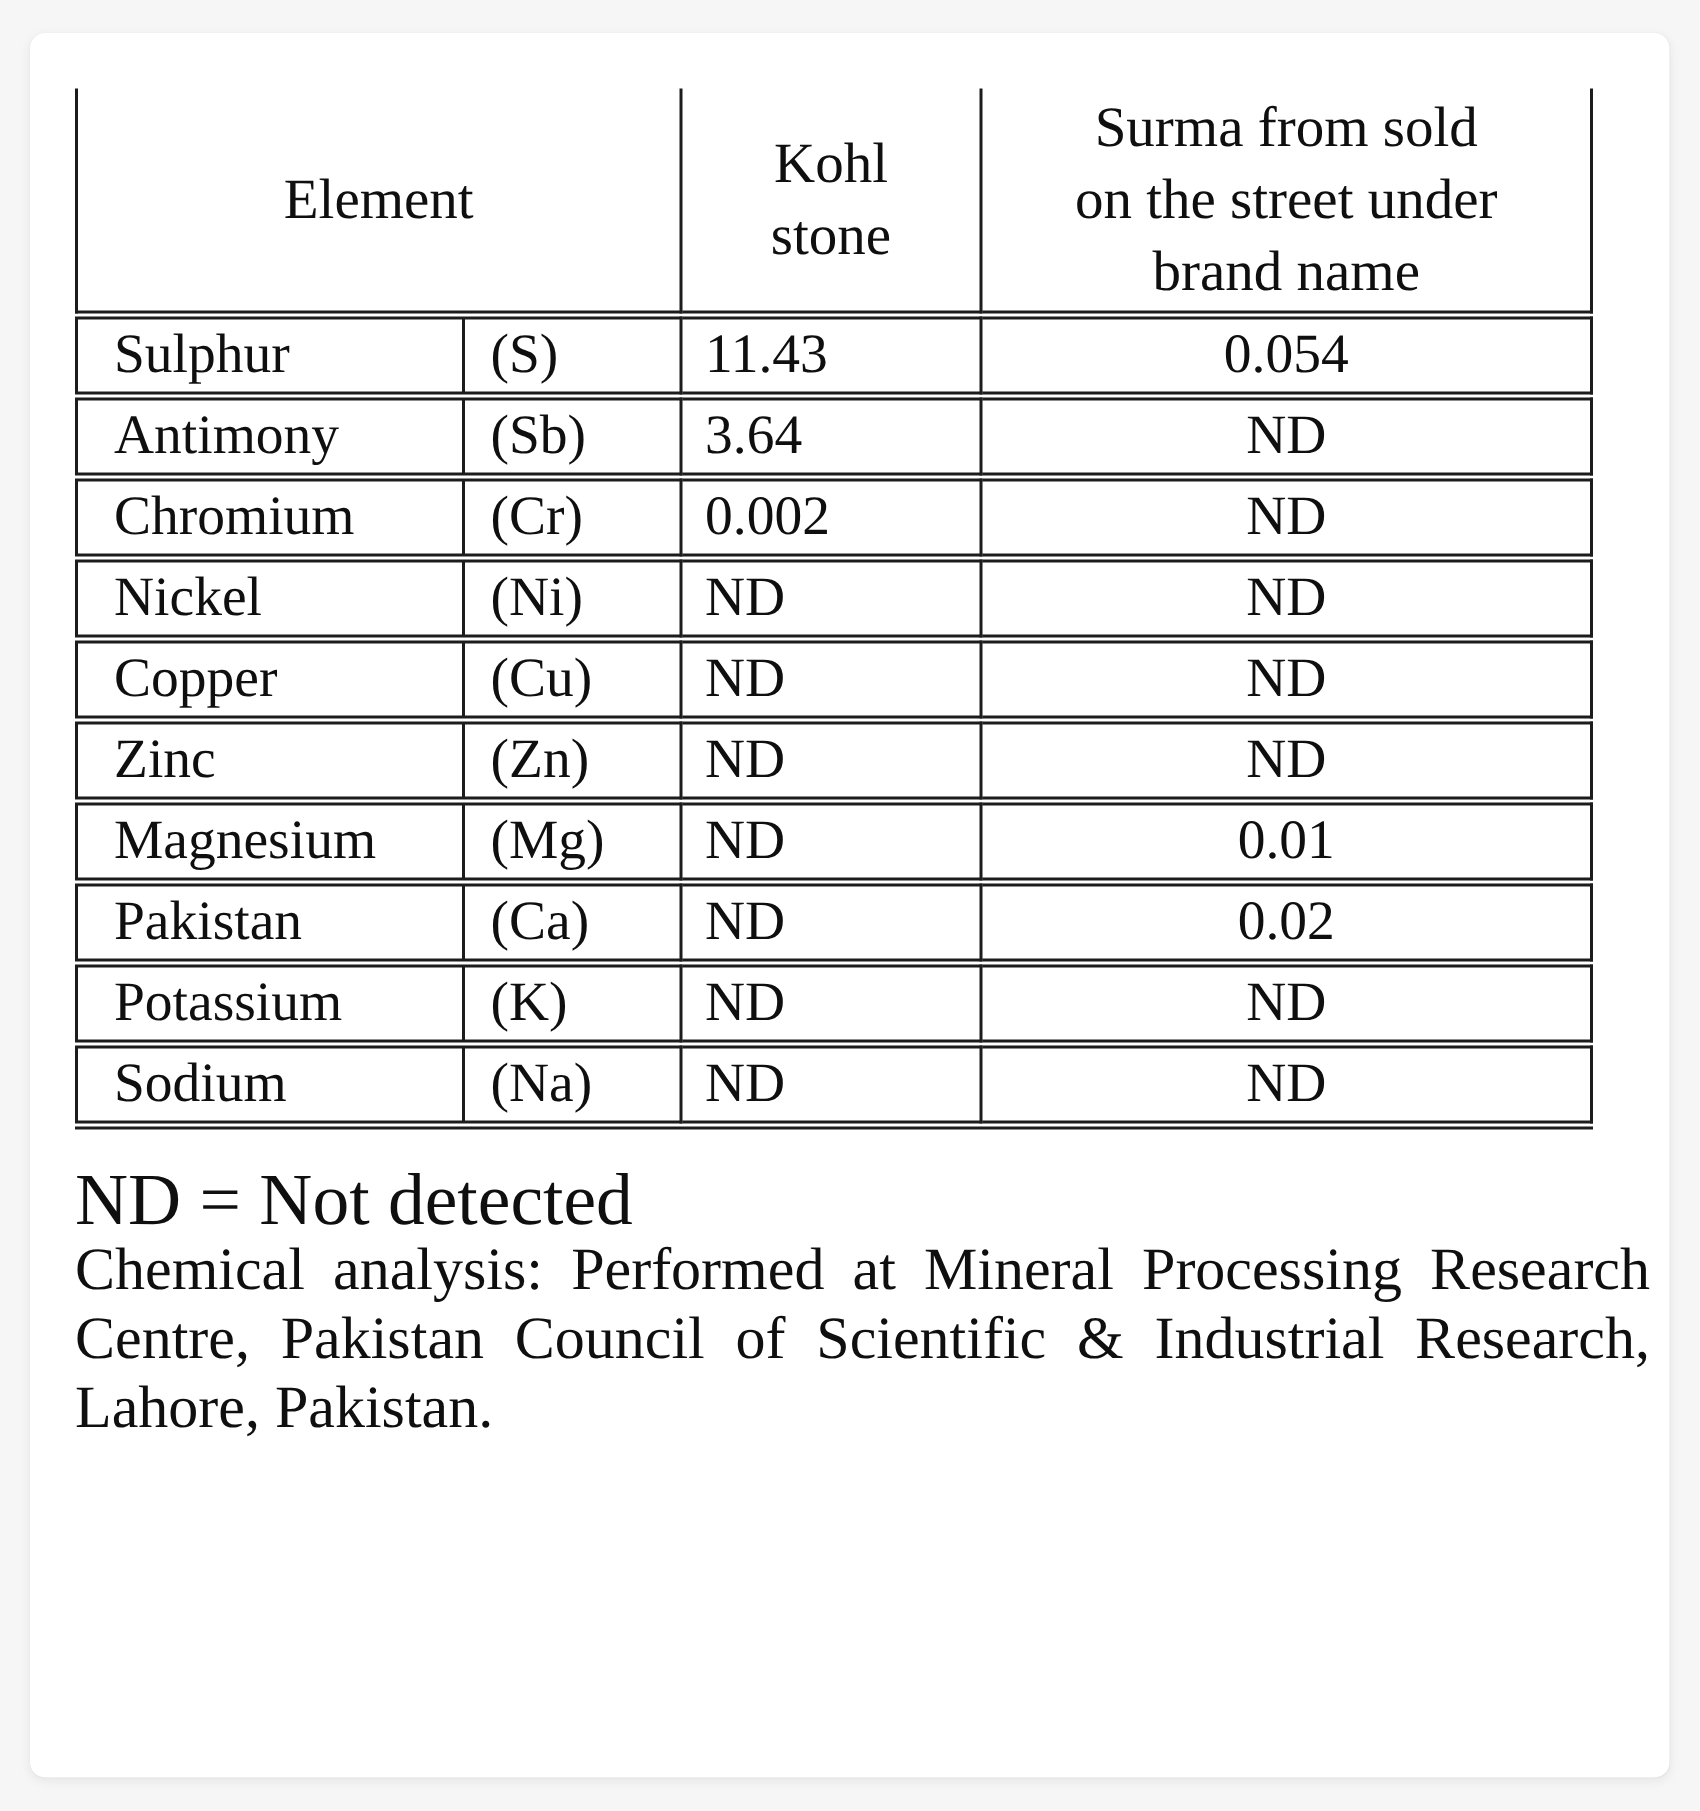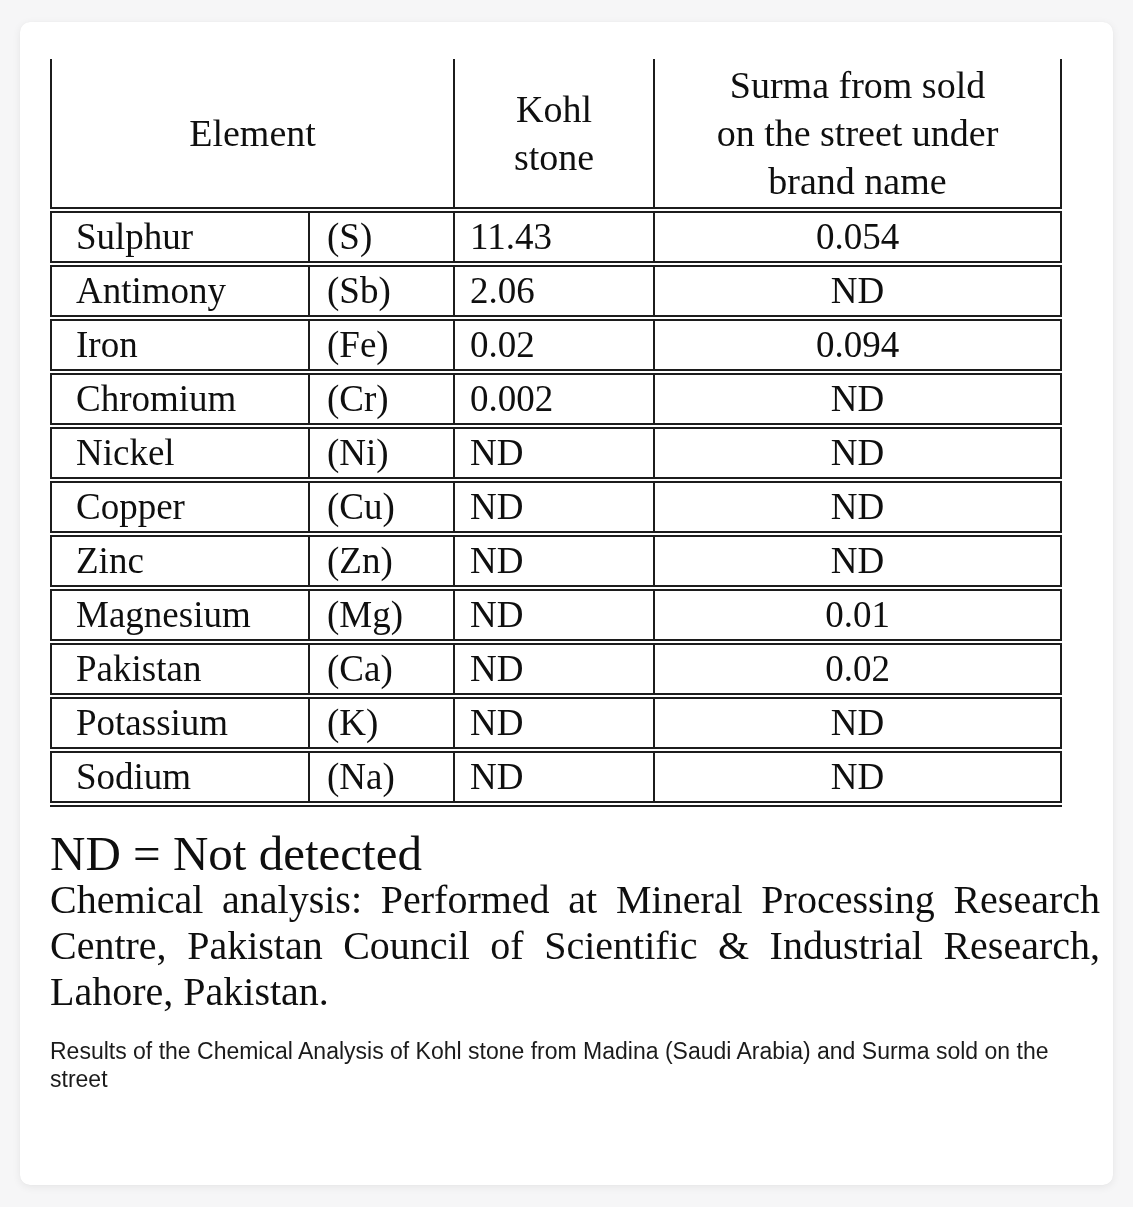--- a/index.html
+++ b/index.html
@@ -130,28 +130,22 @@
         <tbody>
             <tr>
           <td class="name">Sulphur</td>
           <td class="symbol">(S)</td>
           <td class="kohl">11.43</td>
           <td class="surma">0.054</td>
         </tr>
             <tr>
           <td class="name">Antimony</td>
           <td class="symbol">(Sb)</td>
-          <td class="kohl">2.06</td>
-          <td class="surma">ND</td>
-        </tr>
-            <tr>
-          <td class="name">Iron</td>
-          <td class="symbol">(Fe)</td>
-          <td class="kohl">0.02</td>
-          <td class="surma">0.094</td>
+          <td class="kohl">3.64</td>
+          <td class="surma">ND</td>
         </tr>
             <tr>
           <td class="name">Chromium</td>
           <td class="symbol">(Cr)</td>
           <td class="kohl">0.002</td>
           <td class="surma">ND</td>
         </tr>
             <tr>
           <td class="name">Nickel</td>
           <td class="symbol">(Ni)</td>
@@ -198,17 +192,16 @@
       </table>
 
       <div class="note-nd">ND = Not detected</div>
 
       <div class="note-analysis">
         <div class="note-line">Chemical analysis: Performed at Mineral Processing Research</div>
         <div class="note-line">Centre, Pakistan Council of Scientific &amp; Industrial Research,</div>
         <div class="note-line">Lahore, Pakistan.</div>
       </div>
 
-      <div class="caption">Results of the Chemical Analysis of Kohl stone from Madina (Saudi Arabia) and Surma sold on the street</div>
 
     </div>
   </div>
 </div>
 
 </body></html>

